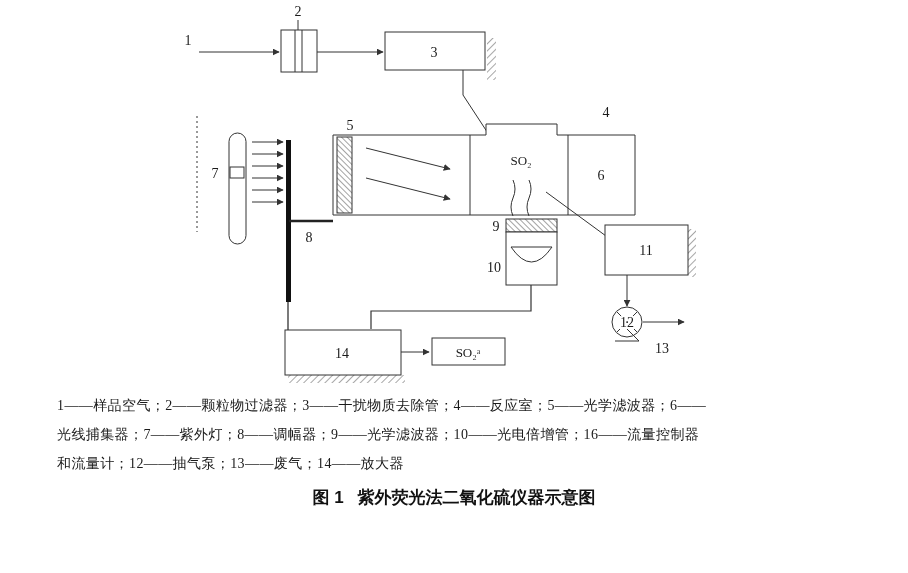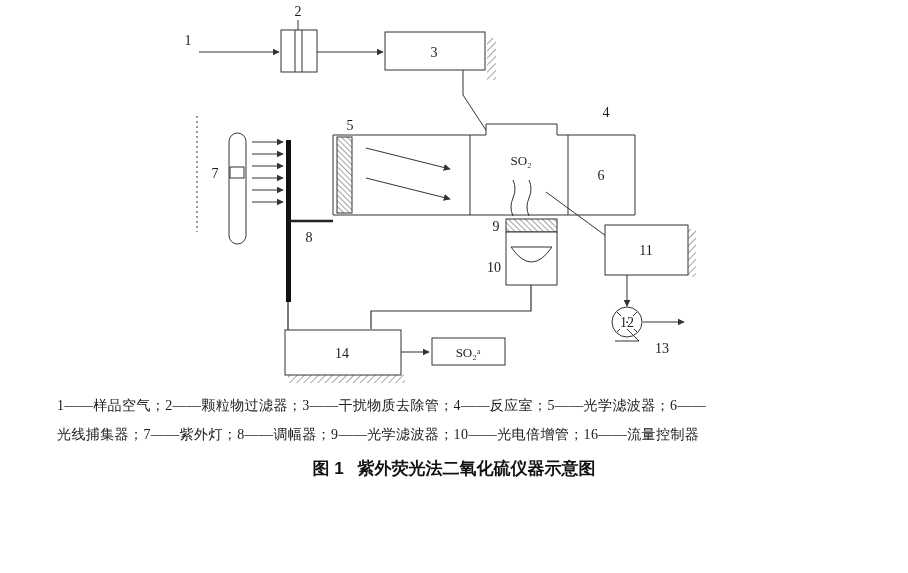--- a/index.html
+++ b/index.html
@@ -125,17 +125,18 @@
     <line x1="401" y1="352" x2="429" y2="352" marker-end="url(#arr)"></line>
     <rect x="432" y="338" width="73" height="27" fill="#fff"></rect>
     <text class="small" x="468" y="357" text-anchor="middle" stroke="none" fill="#1a1a1a">SO₂ᵃ</text>
   </g>
 </svg>
 </div>
 
 <div class="legend">
   <div class="legend-line">1——样品空气；2——颗粒物过滤器；3——干扰物质去除管；4——反应室；5——光学滤波器；6——</div>
   <div class="legend-line">光线捕集器；7——紫外灯；8——调幅器；9——光学滤波器；10——光电倍增管；16——流量控制器</div>
+  <div class="legend-line">和流量计；12——抽气泵；13——废气；14——放大器</div>
 </div>
 
 <div class="caption">
   <span class="fig-label">图 1</span><span>紫外荧光法二氧化硫仪器示意图</span>
 </div>
 
 </body></html>

